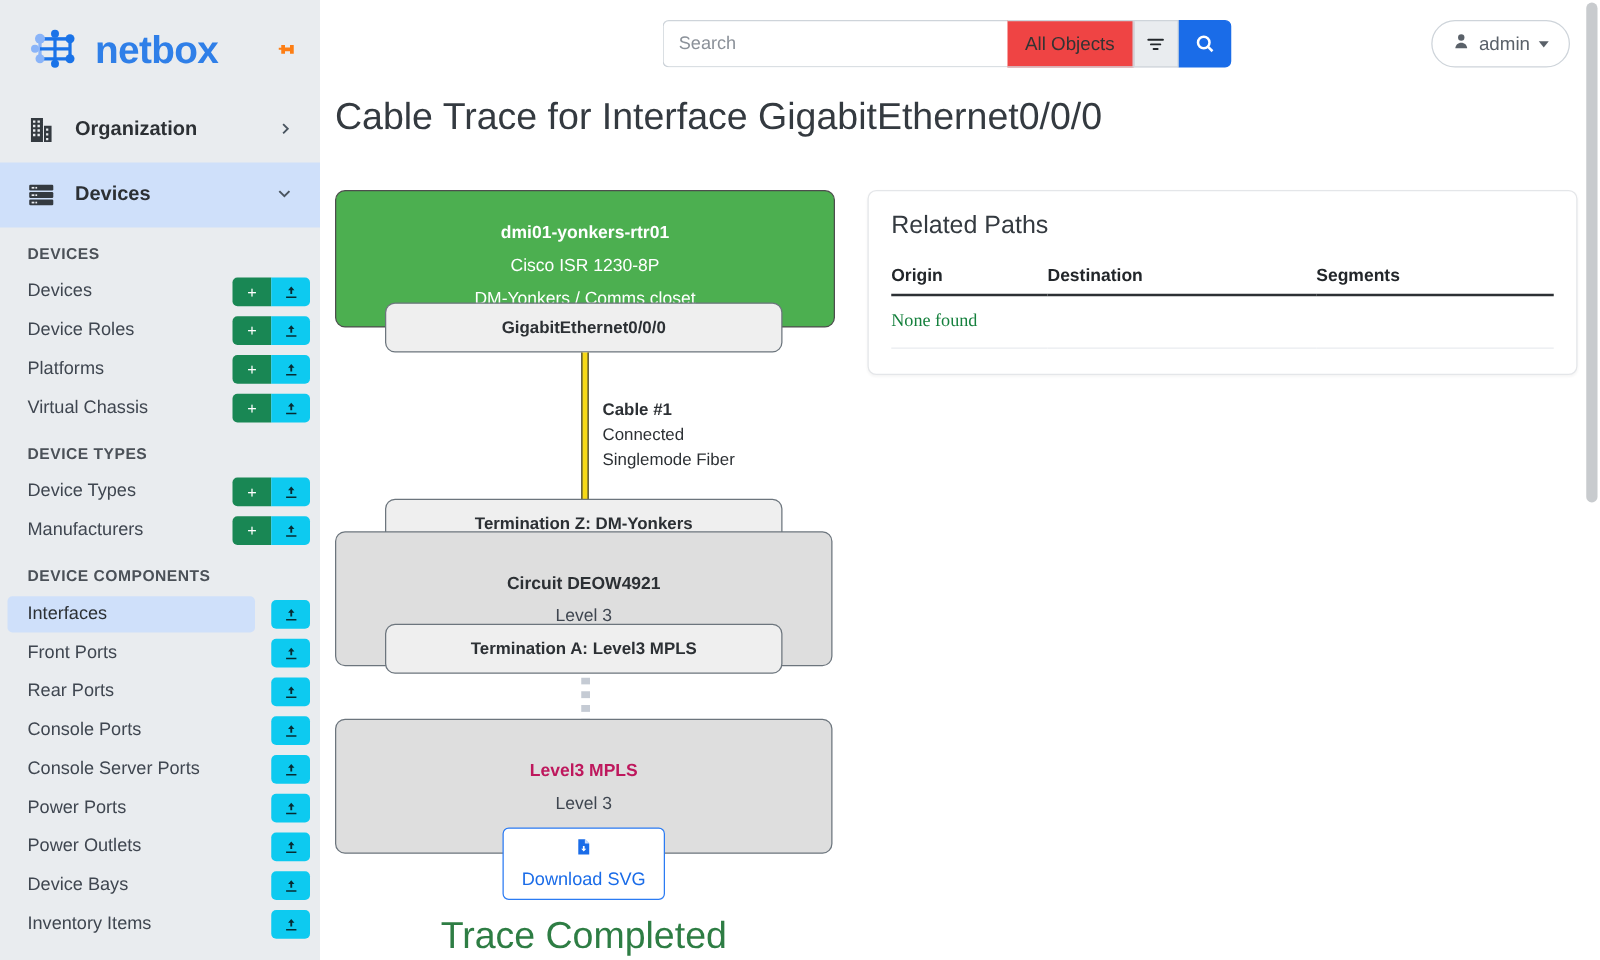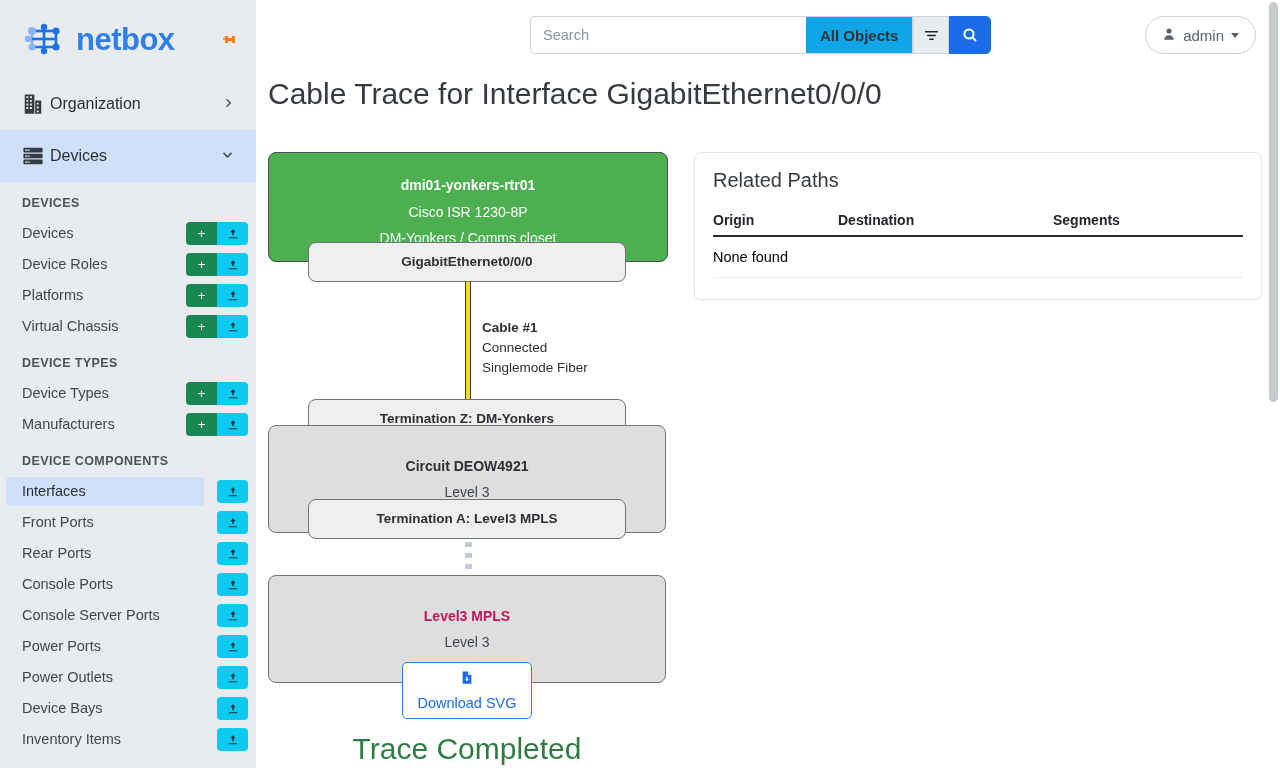--- a/index.html
+++ b/index.html
@@ -26,23 +26,23 @@
   }
   .brand-logo { display: flex; align-items: center; gap: 6px; }
   .brand-mark { width: 44px; height: 40px; }
   .brand-word {
     font-size: 31px; font-weight: 700; color: #2f7fe8;
     letter-spacing: -0.5px; line-height: 1; margin-left: 4px;
   }
   .pin-icon { margin-left: auto; color: #fd7e14; display:flex; align-items:center; }
 
   .nav-group-top {
-    display: flex; align-items: center; gap: 6px;
+    display: flex; align-items: center; gap: 16px;
     height: 52px; padding: 0 22px;
-    font-size: 16px; font-weight: 400; color: #2c3034;
+    font-size: 16px; font-weight: 700; color: #2c3034;
     cursor: pointer;
   }
   .nav-group-top.active { background: #cfe0fa; }
   .nav-group-top .chev { margin-left: auto; color: #4a5560; font-size: 13px; }
   .nav-icon { width: 22px; height: 22px; flex: 0 0 22px; color: #343a40; }
 
   .section-label {
     font-size: 12.5px; font-weight: 700; color: #4b5158;
     letter-spacing: 0.4px; padding: 14px 22px 8px 22px;
     text-transform: uppercase;
@@ -88,22 +88,22 @@
     width: 276px; height: 38px;
     border: 1px solid #ced4da; border-right: none;
     border-radius: 5px 0 0 5px;
     padding: 0 12px; font-size: 14.5px; color: #333;
     background: #fff; outline: none;
     font-family: "Liberation Sans", sans-serif;
   }
   .search-input::placeholder { color: #8b9199; }
   .obj-select {
     display: flex; align-items: center; padding: 0 14px;
-    background: #0ea5e9; border: 1px solid #ced4da; border-left: none;
-    font-size: 15px; color: #333; cursor: pointer; font-weight: bold;
+    background: #ef4444; border: 1px solid #ced4da; border-left: none;
+    font-size: 15px; color: #333; cursor: pointer;
   }
   .filter-btn {
     display: flex; align-items: center; justify-content: center;
     width: 36px; background: #e9ecef;
     border: 1px solid #ced4da; border-left: 1px solid #d3d8dd;
     cursor: pointer; color: #22262a;
   }
   .search-btn {
     display: flex; align-items: center; justify-content: center;
     width: 42px; background: #1a6ce8; border: 1px solid #1a6ce8;
@@ -197,22 +197,23 @@
     padding: 16px 18px 20px 18px; height: 148px;
     box-shadow: 0 1px 2px rgba(0,0,0,0.04);
   }
   .card-title { font-size: 20px; color: #343a40; font-weight: 400; margin-bottom: 20px; }
   table.paths { width: 100%; border-collapse: collapse; }
   table.paths th {
     text-align: left; font-size: 14px; font-weight: 700; color: #22262a;
     padding: 0 0 7px 0; border-bottom: 2px solid #2c3034; margin-top: 32px;
   }
   table.paths td {
-    font-size: 14.5px; color: #000000; padding: 12px 0 12px 0;
+    font-size: 14.5px; color: #15803d; padding: 12px 0 12px 0;
     border-bottom: 1px solid #e9ecef;
+    font-family: Liberation Serif, serif;
   }
   .col-origin { width: 125px; }
   .col-dest { width: 215px; }
 
   
   .scrollbar-track {
     position: absolute; right: 0; top: 0; width: 13px; height: 768px;
     background: #fff;
   }
   .scrollbar-thumb {

